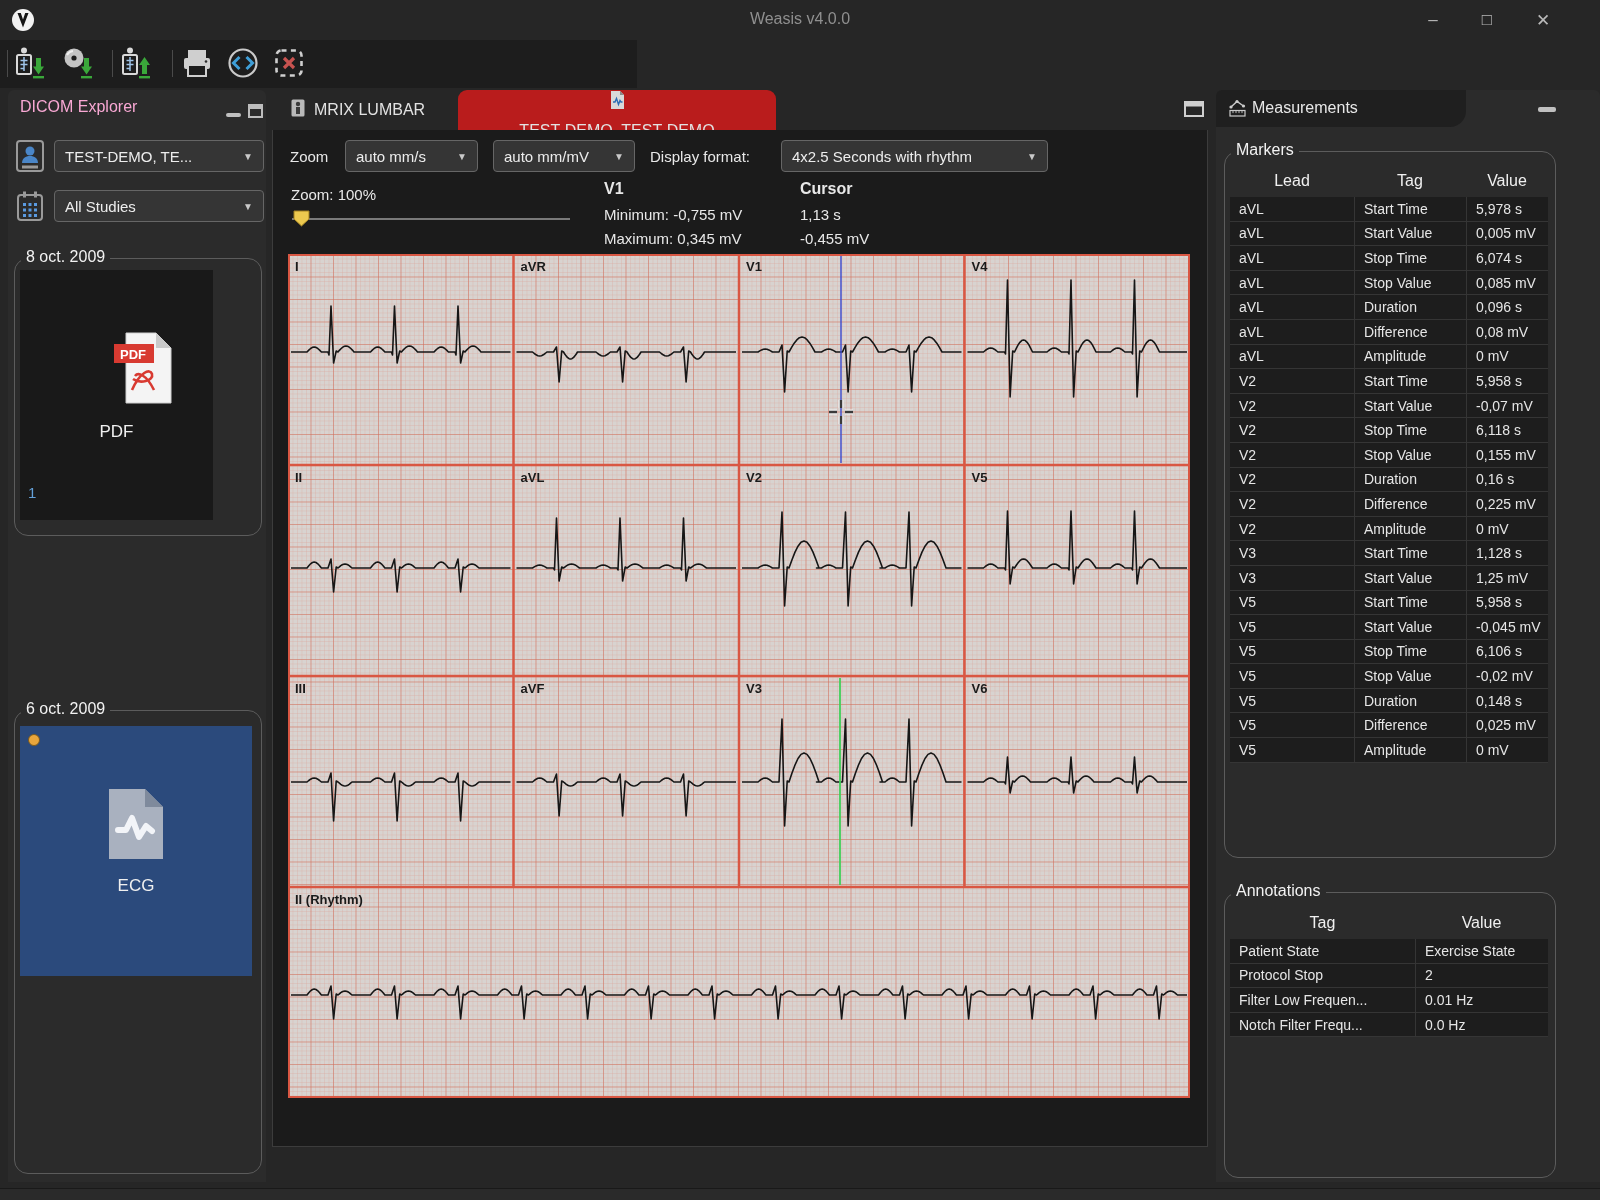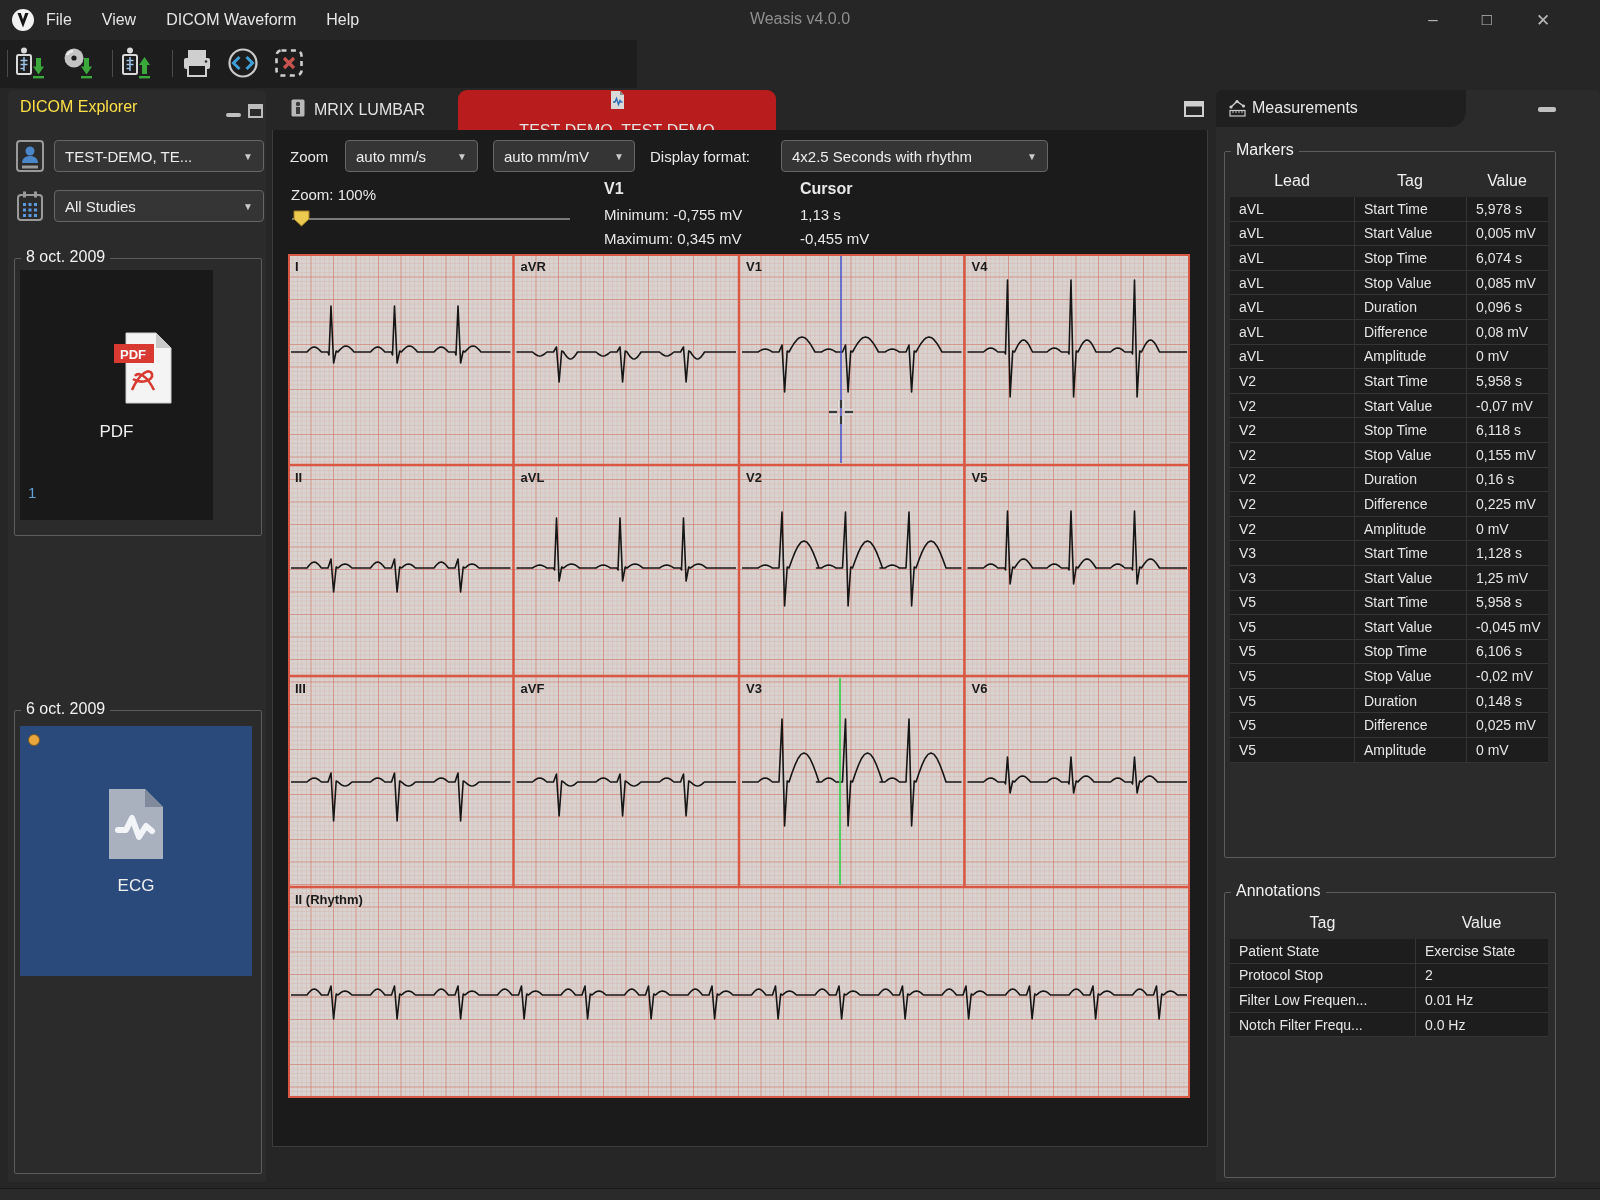--- a/index.html
+++ b/index.html
@@ -26,21 +26,21 @@
   #right-panel{left:1216px;top:90px;width:384px;height:1092px;border-radius:6px 6px 0 0;}
   #center-content{left:272px;top:130px;width:936px;height:1017px;background:#1b1b1b;
     border:1px solid #3c3c3c;border-top:none;box-sizing:border-box;}
   
   .combo{background:#353535;border:1px solid #666;border-radius:4px;color:#ededed;
     font-size:15px;display:flex;align-items:center;justify-content:space-between;
     padding:0 10px;height:32px;box-sizing:border-box;cursor:default;}
   .combo .arrow{color:#c9c9c9;font-size:10px;margin-left:8px;}
   .label{color:#e8e8e8;font-size:15px;}
   
-  .fieldset{border:1px solid #5c5c5c;border-radius:2px;}
+  .fieldset{border:1px solid #5c5c5c;border-radius:14px;}
   .legend{position:absolute;top:-11px;left:6px;background:#2b2b2b;padding:0 5px;
     color:#f2f2f2;font-size:16px;}
   
   .thumb-label{color:#f0f0f0;font-size:17px;text-align:center;}
   
   .tab{top:90px;height:40px;display:flex;align-items:center;gap:8px;padding:0 14px;
     color:#e2e2e2;font-size:16px;box-sizing:border-box;}
   .tab.active{background:#b91c1c;border-radius:9px 9px 0 0;flex-direction:column;}
   
   .mhead{display:grid;align-items:center;color:#f0f0f0;font-size:16px;text-align:center;}
@@ -58,26 +58,20 @@
 </head>
 <body>
 
 <div class="abs" id="titlebar">
   <div class="abs" style="left:10px;top:7px;">
     <svg width="26" height="26">
         <circle cx="13" cy="13" r="11" fill="#f2f2f2"></circle>
       <path d="M7.5 6 L13 20.5 L18.5 6 L15.2 6 L13 12.5 L10.8 6 Z" fill="#141414"></path>
       </svg>
   </div>
-  <div class="abs" id="menus">
-      <span class="menu-item">File</span>
-      <span class="menu-item">View</span>
-      <span class="menu-item">DICOM Waveform</span>
-      <span class="menu-item">Help</span>
-    </div>
   <div class="abs" id="app-title">Weasis v4.0.0</div>
   <div class="abs winbtn" style="left:1420px;">–</div>
   <div class="abs winbtn" style="left:1474px;">□</div>
   <div class="abs winbtn" style="left:1530px;">✕</div>
 </div>
 
 <div class="abs" id="toolbar-strip"></div>
 <div class="abs tb-sep" style="left:7px;"></div>
 <div class="abs tb-icon" style="left:14px;">
   <svg viewBox="0 0 34 34" width="34" height="34">
@@ -127,21 +121,21 @@
   </svg>
 </div>
 <div class="abs tb-icon" style="left:272px;">
   <svg viewBox="0 0 34 34" width="34" height="34">
     <rect x="4.5" y="4.5" width="25" height="25" rx="5" fill="none" stroke="#cfcfcf" stroke-width="2.6" stroke-dasharray="5 4.4"></rect>
     <path d="M12 12 L22 22 M22 12 L12 22" stroke="#c85350" stroke-width="3.2"></path>
   </svg>
 </div>
 
 <div class="abs panel" id="left-panel"></div>
-<div class="abs" style="left:20px;top:98px;color:#fde047;font-size:16px;">DICOM Explorer</div>
+<div class="abs" style="left:20px;top:98px;color:#f9a8d4;font-size:16px;">DICOM Explorer</div>
 <div class="abs dash-btn" style="left:226px;top:113px;width:15px;height:4px;"></div>
 <div class="abs" style="left:248px;top:104px;">
   <svg width="15" height="14">
       <rect x="1" y="1" width="13" height="12" fill="none" stroke="#bdbdbd" stroke-width="2"></rect>
     <rect x="1" y="1" width="13" height="4" fill="#bdbdbd"></rect>
     </svg>
 </div>
 <div class="abs" style="left:16px;top:140px;">
   <svg width="28" height="32">
       <rect x="1" y="1" width="26" height="30" rx="3" fill="none" stroke="#9a9a9a" stroke-width="2"></rect>

